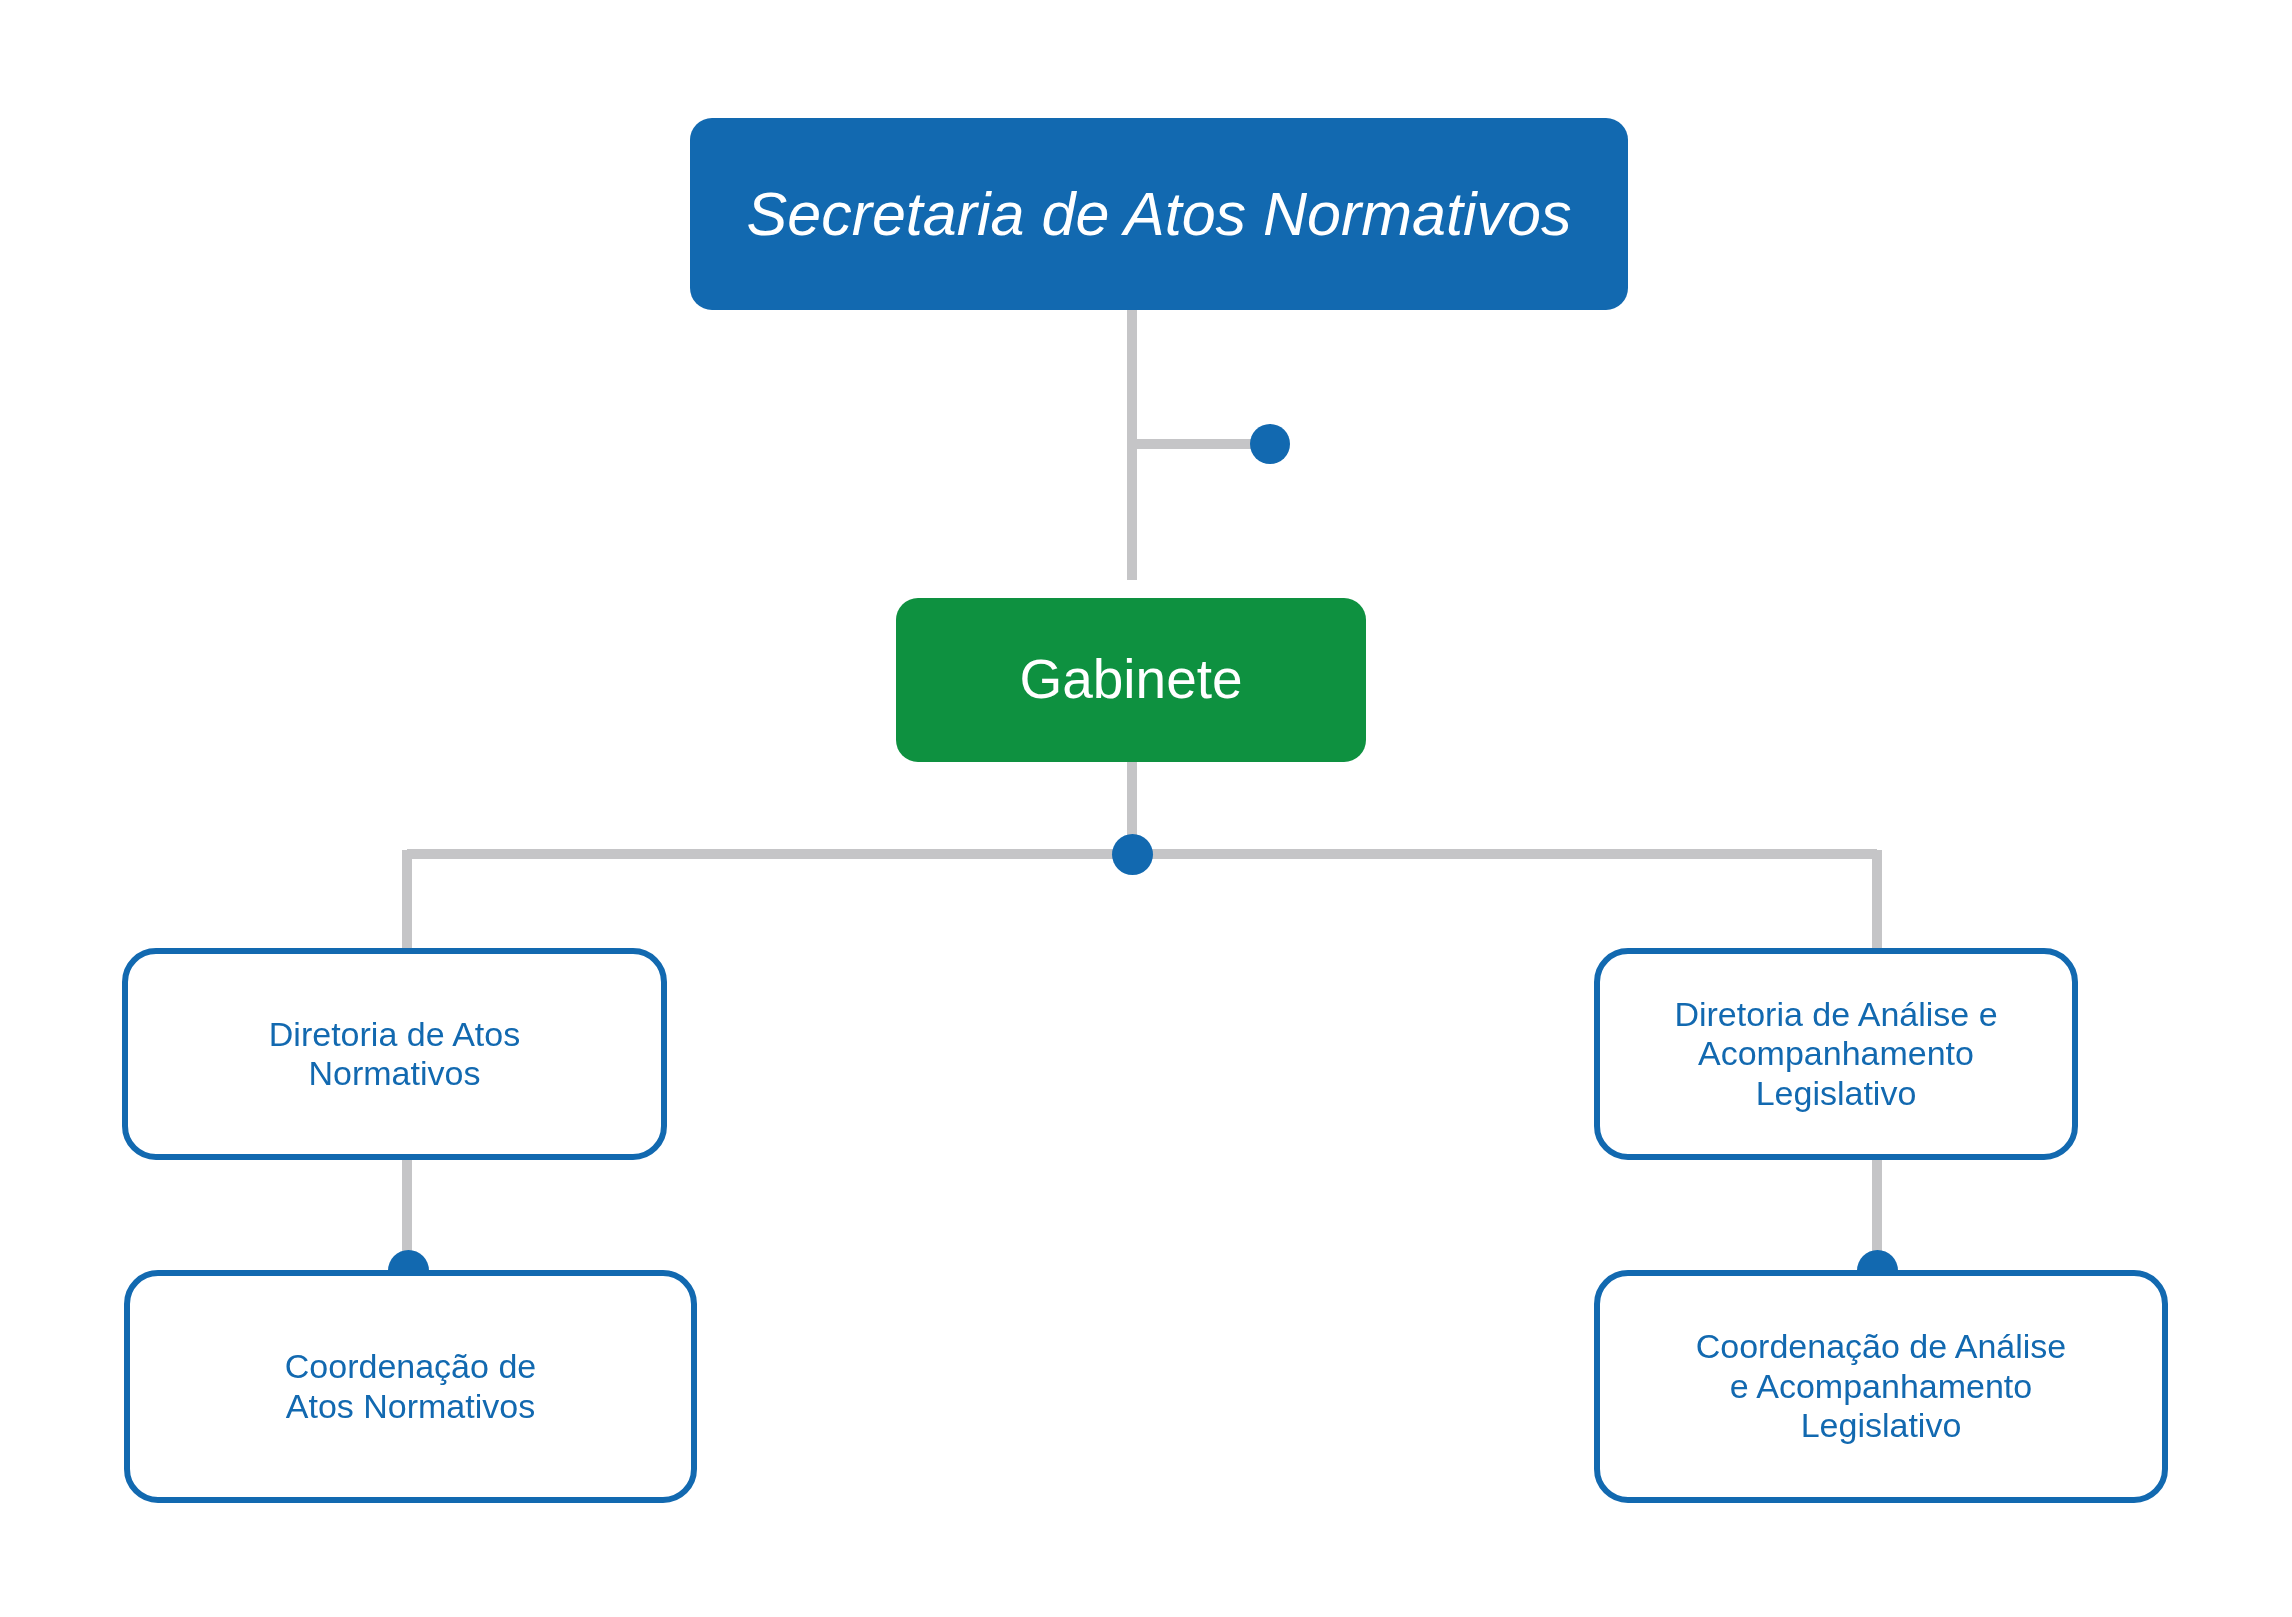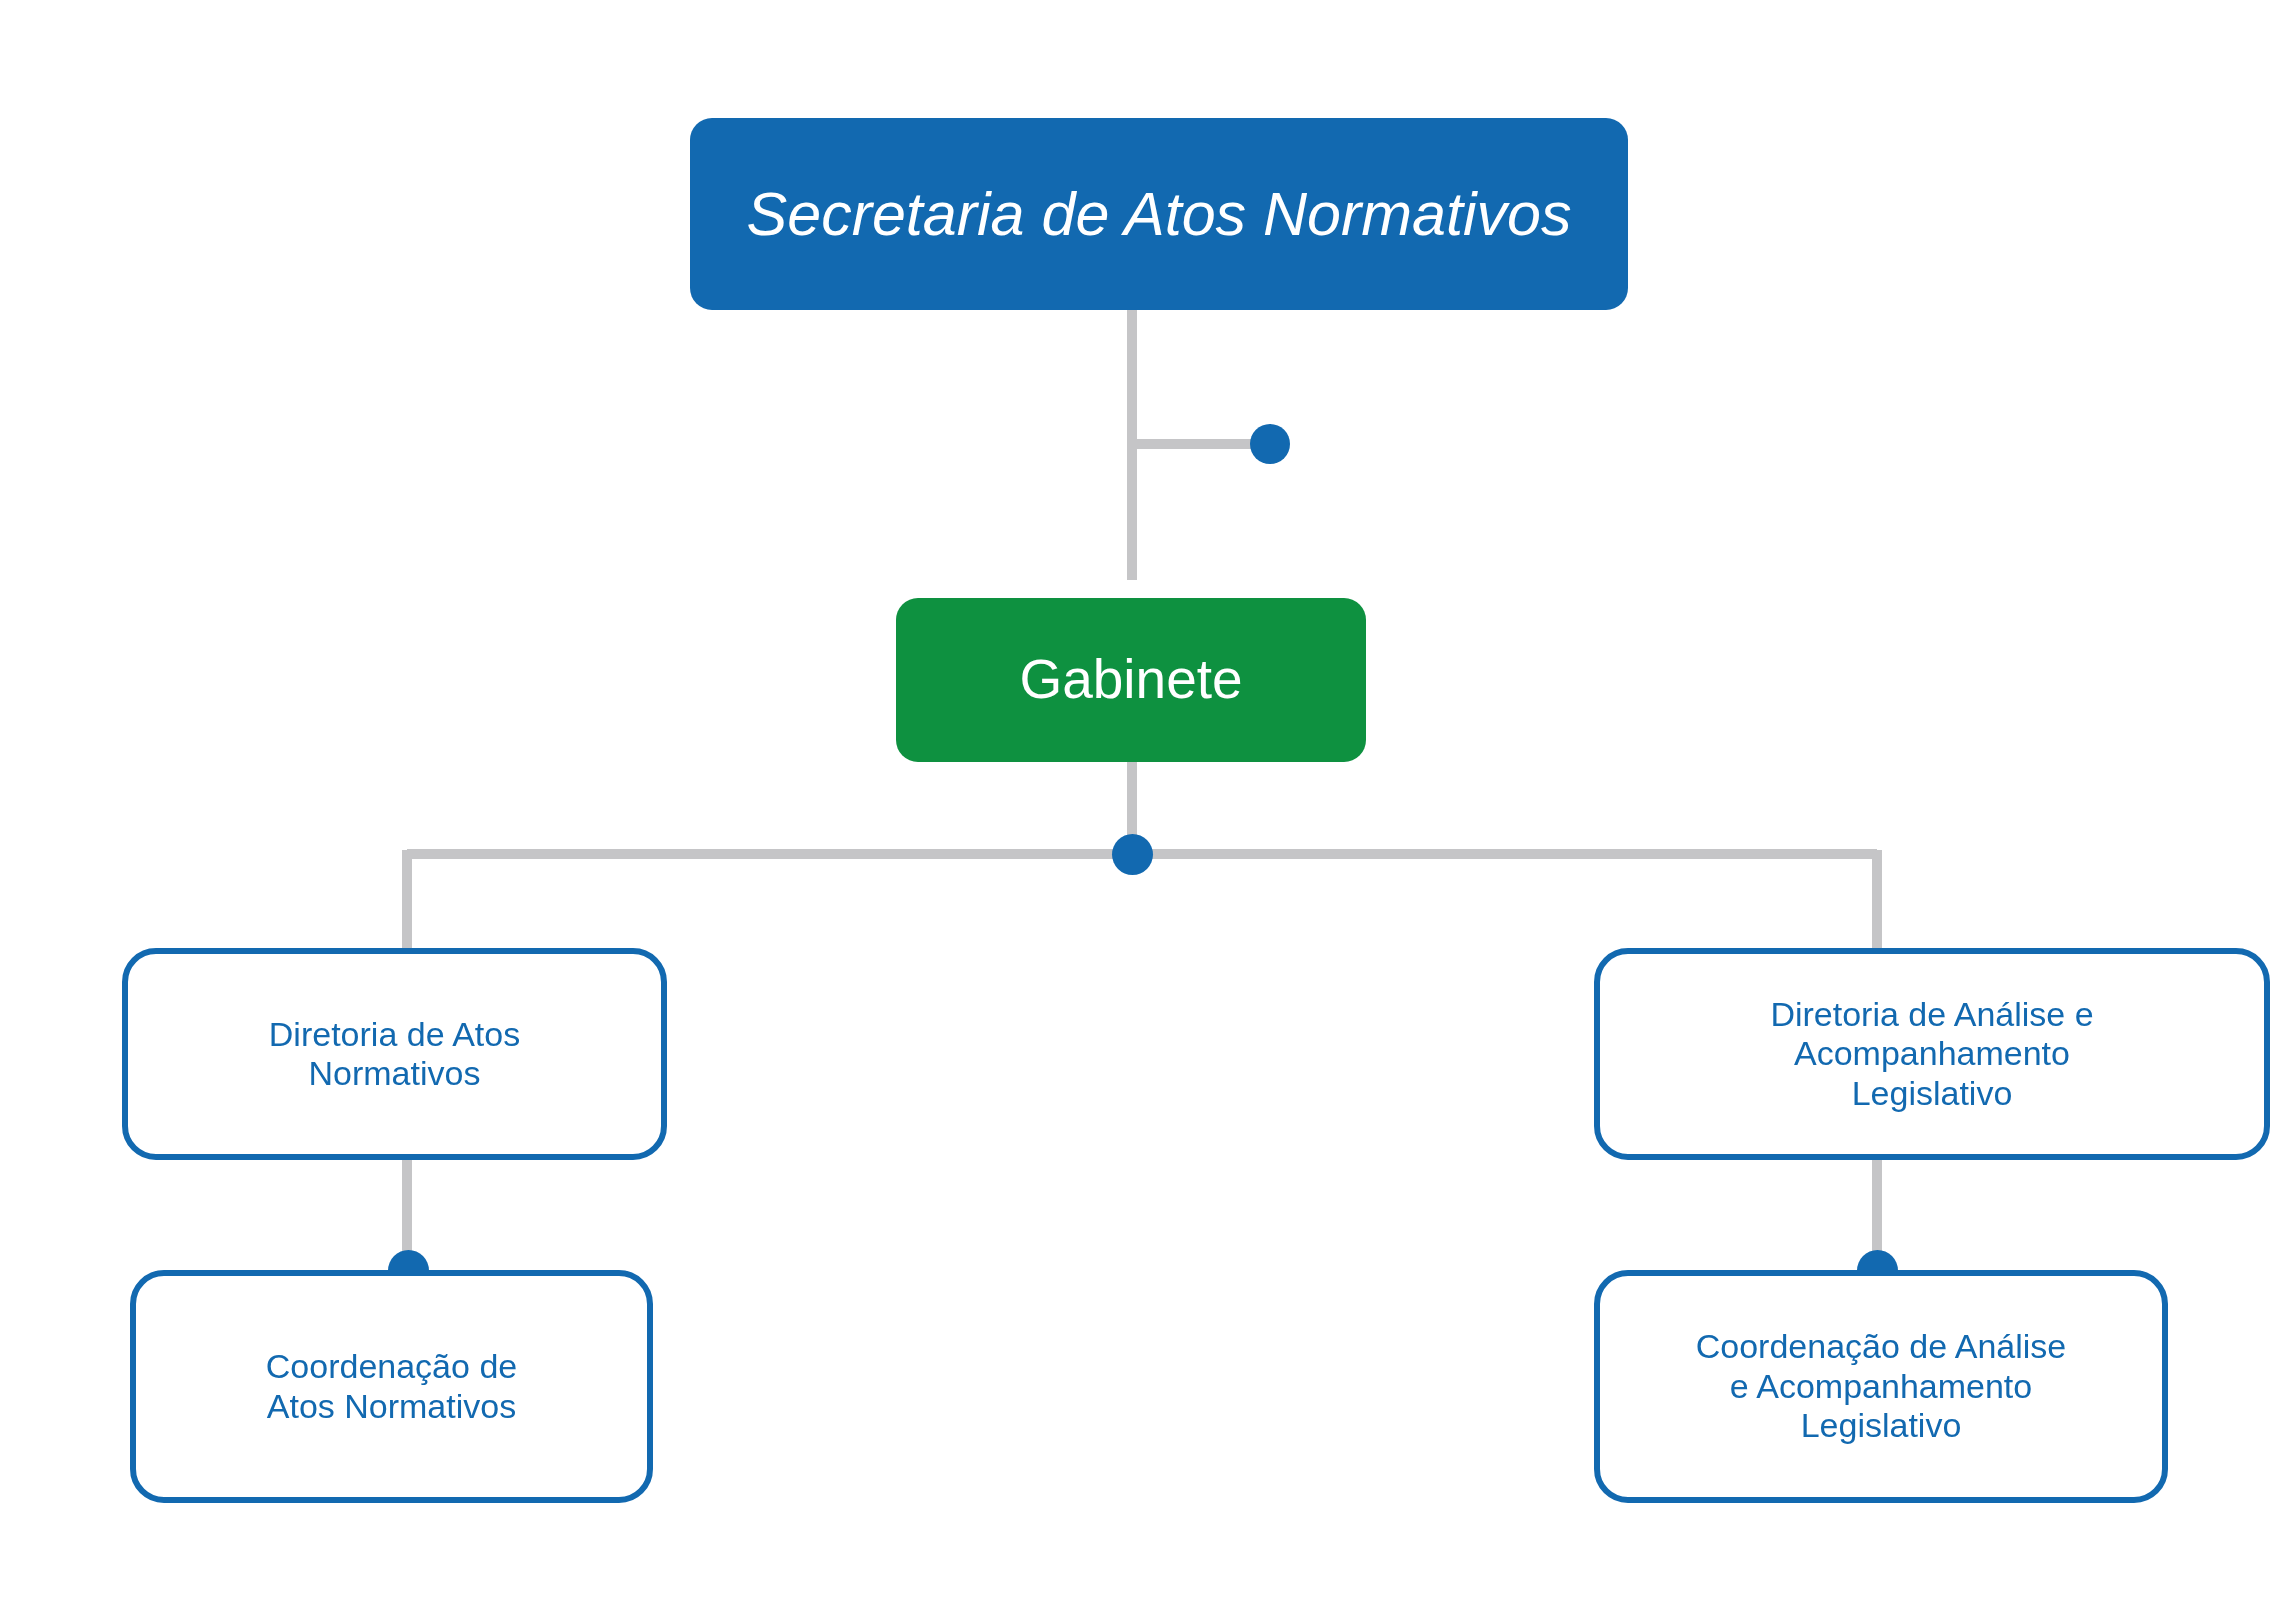--- a/index.html
+++ b/index.html
@@ -121,27 +121,27 @@
 
   <div class="node node--gabinete" style="left:896px; top:573px; width:470px; height:164px;">
     <span class="node-label">Gabinete</span>
   </div>
 
   <div class="node node--outline node--dir" style="left:122px; top:948px; width:545px; height:212px;">
     <span class="node-label">Diretoria de Atos
 Normativos</span>
   </div>
 
-  <div class="node node--outline node--dir" style="left:1594px; top:948px; width:676px; height:212px;">
+  <div class="node node--outline node--dir" style="left:1594px; top:948px; width:484px; height:212px;">
     <span class="node-label">Diretoria de Análise e
 Acompanhamento
 Legislativo</span>
   </div>
 
-  <div class="node node--outline node--coord" style="left:130px; top:1270px; width:523px; height:233px;">
+  <div class="node node--outline node--coord" style="left:124px; top:1270px; width:573px; height:233px;">
     <span class="node-label">Coordenação de
 Atos Normativos</span>
   </div>
 
   <div class="node node--outline node--coord" style="left:1594px; top:1270px; width:574px; height:233px;">
     <span class="node-label">Coordenação de Análise
 e Acompanhamento
 Legislativo</span>
   </div>
 

